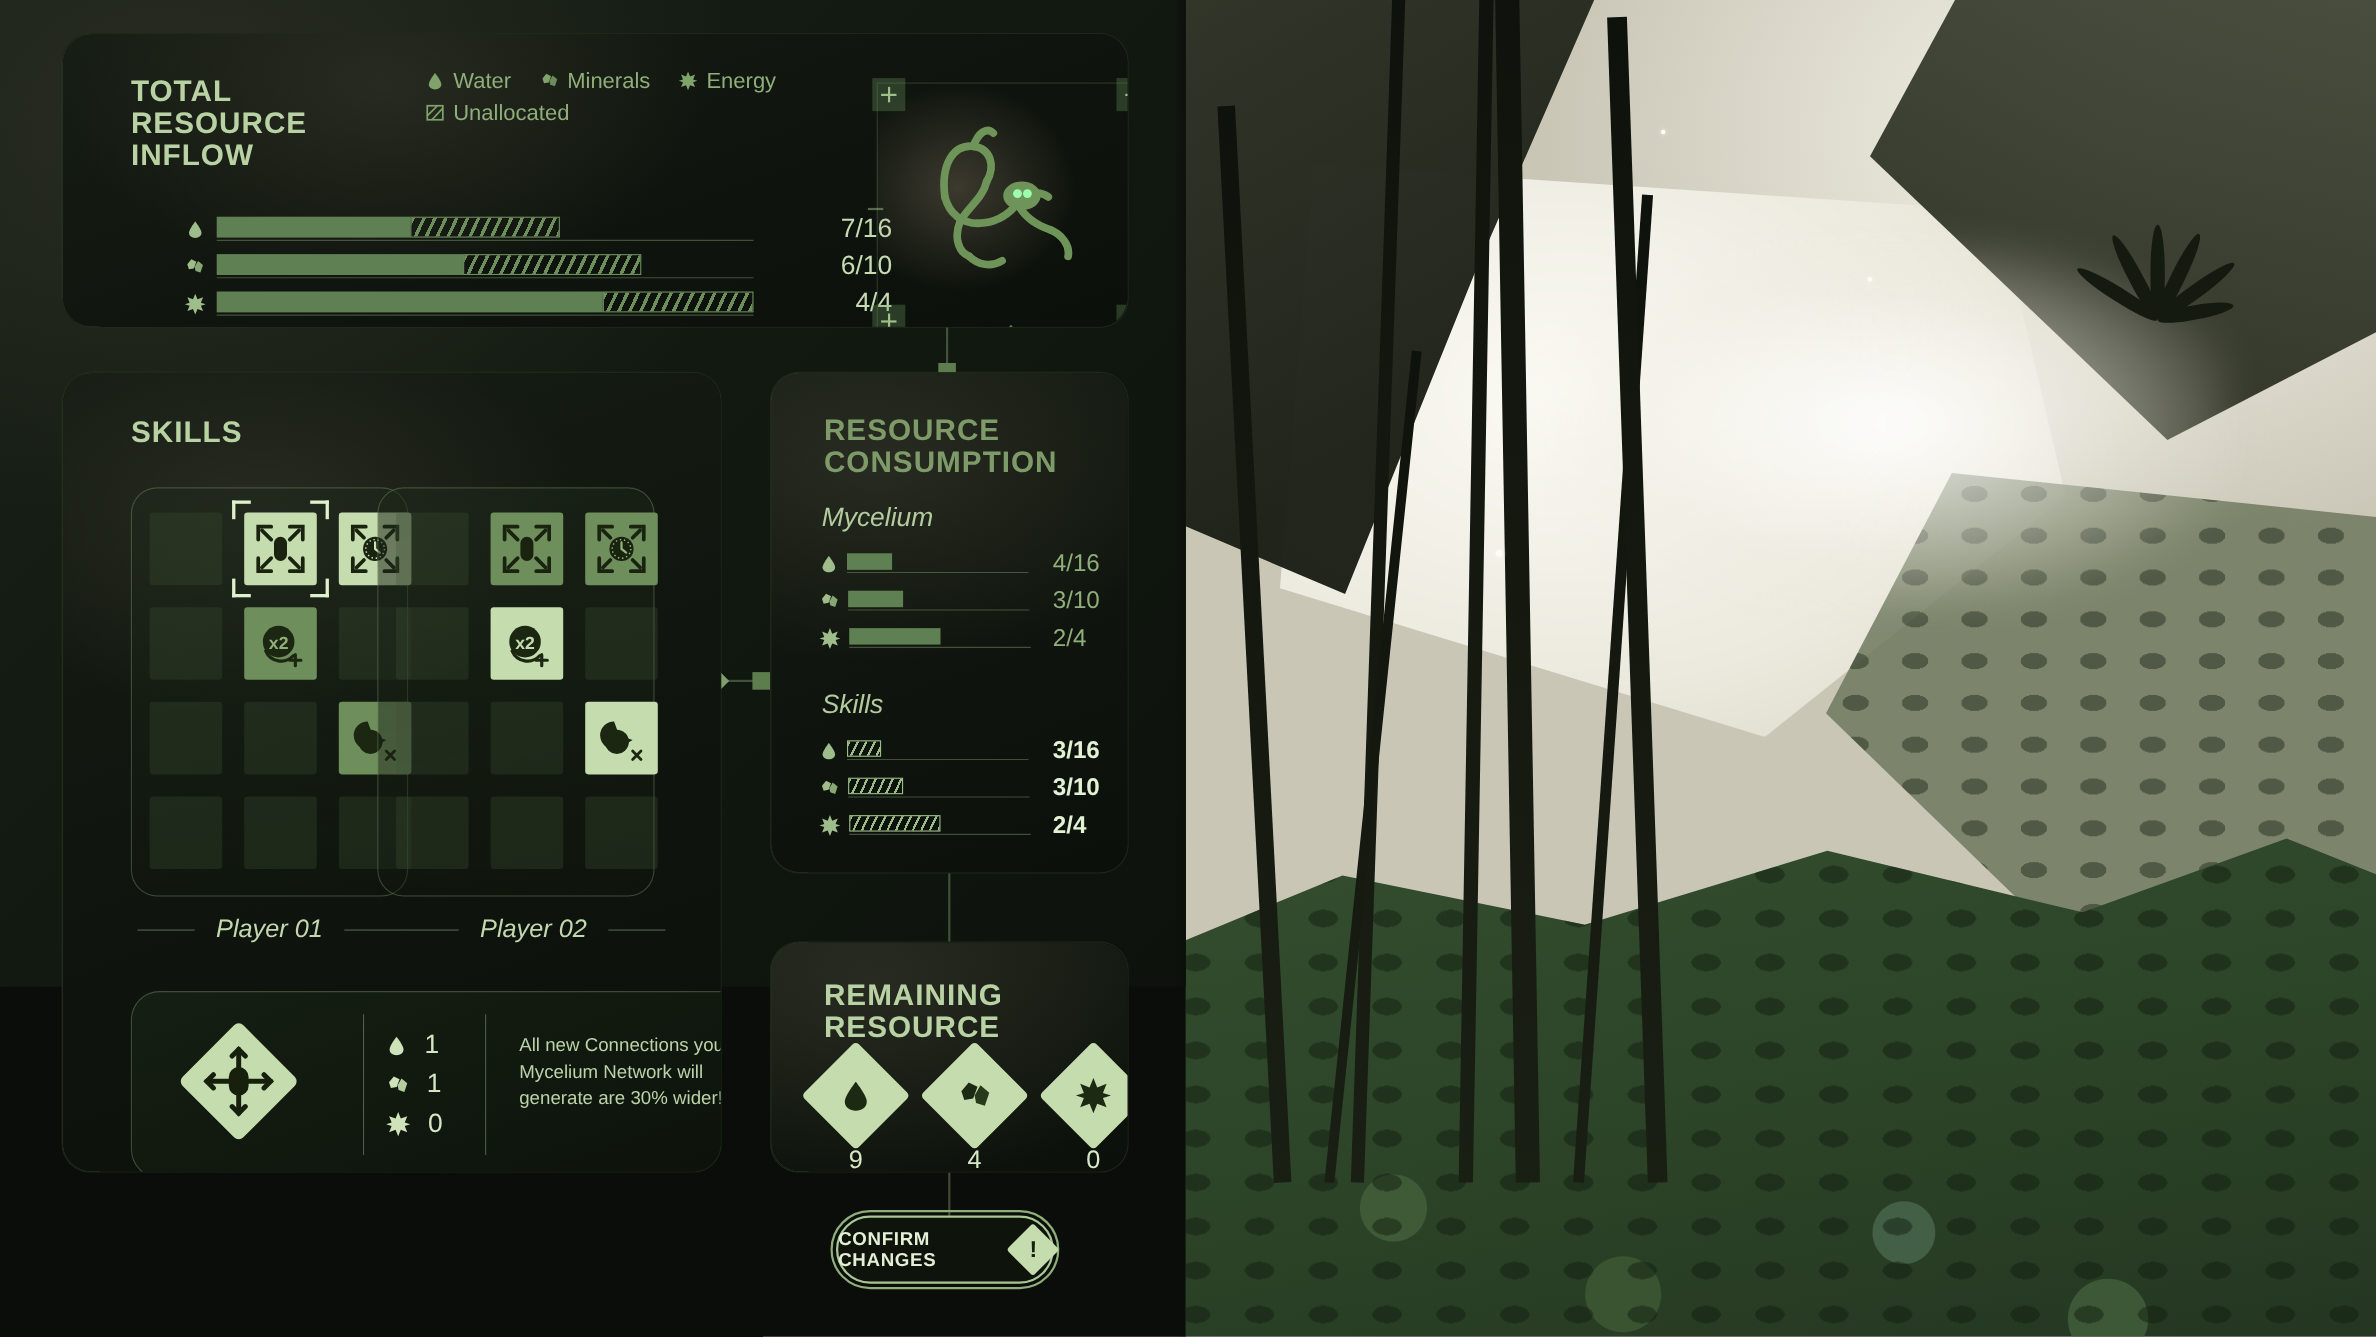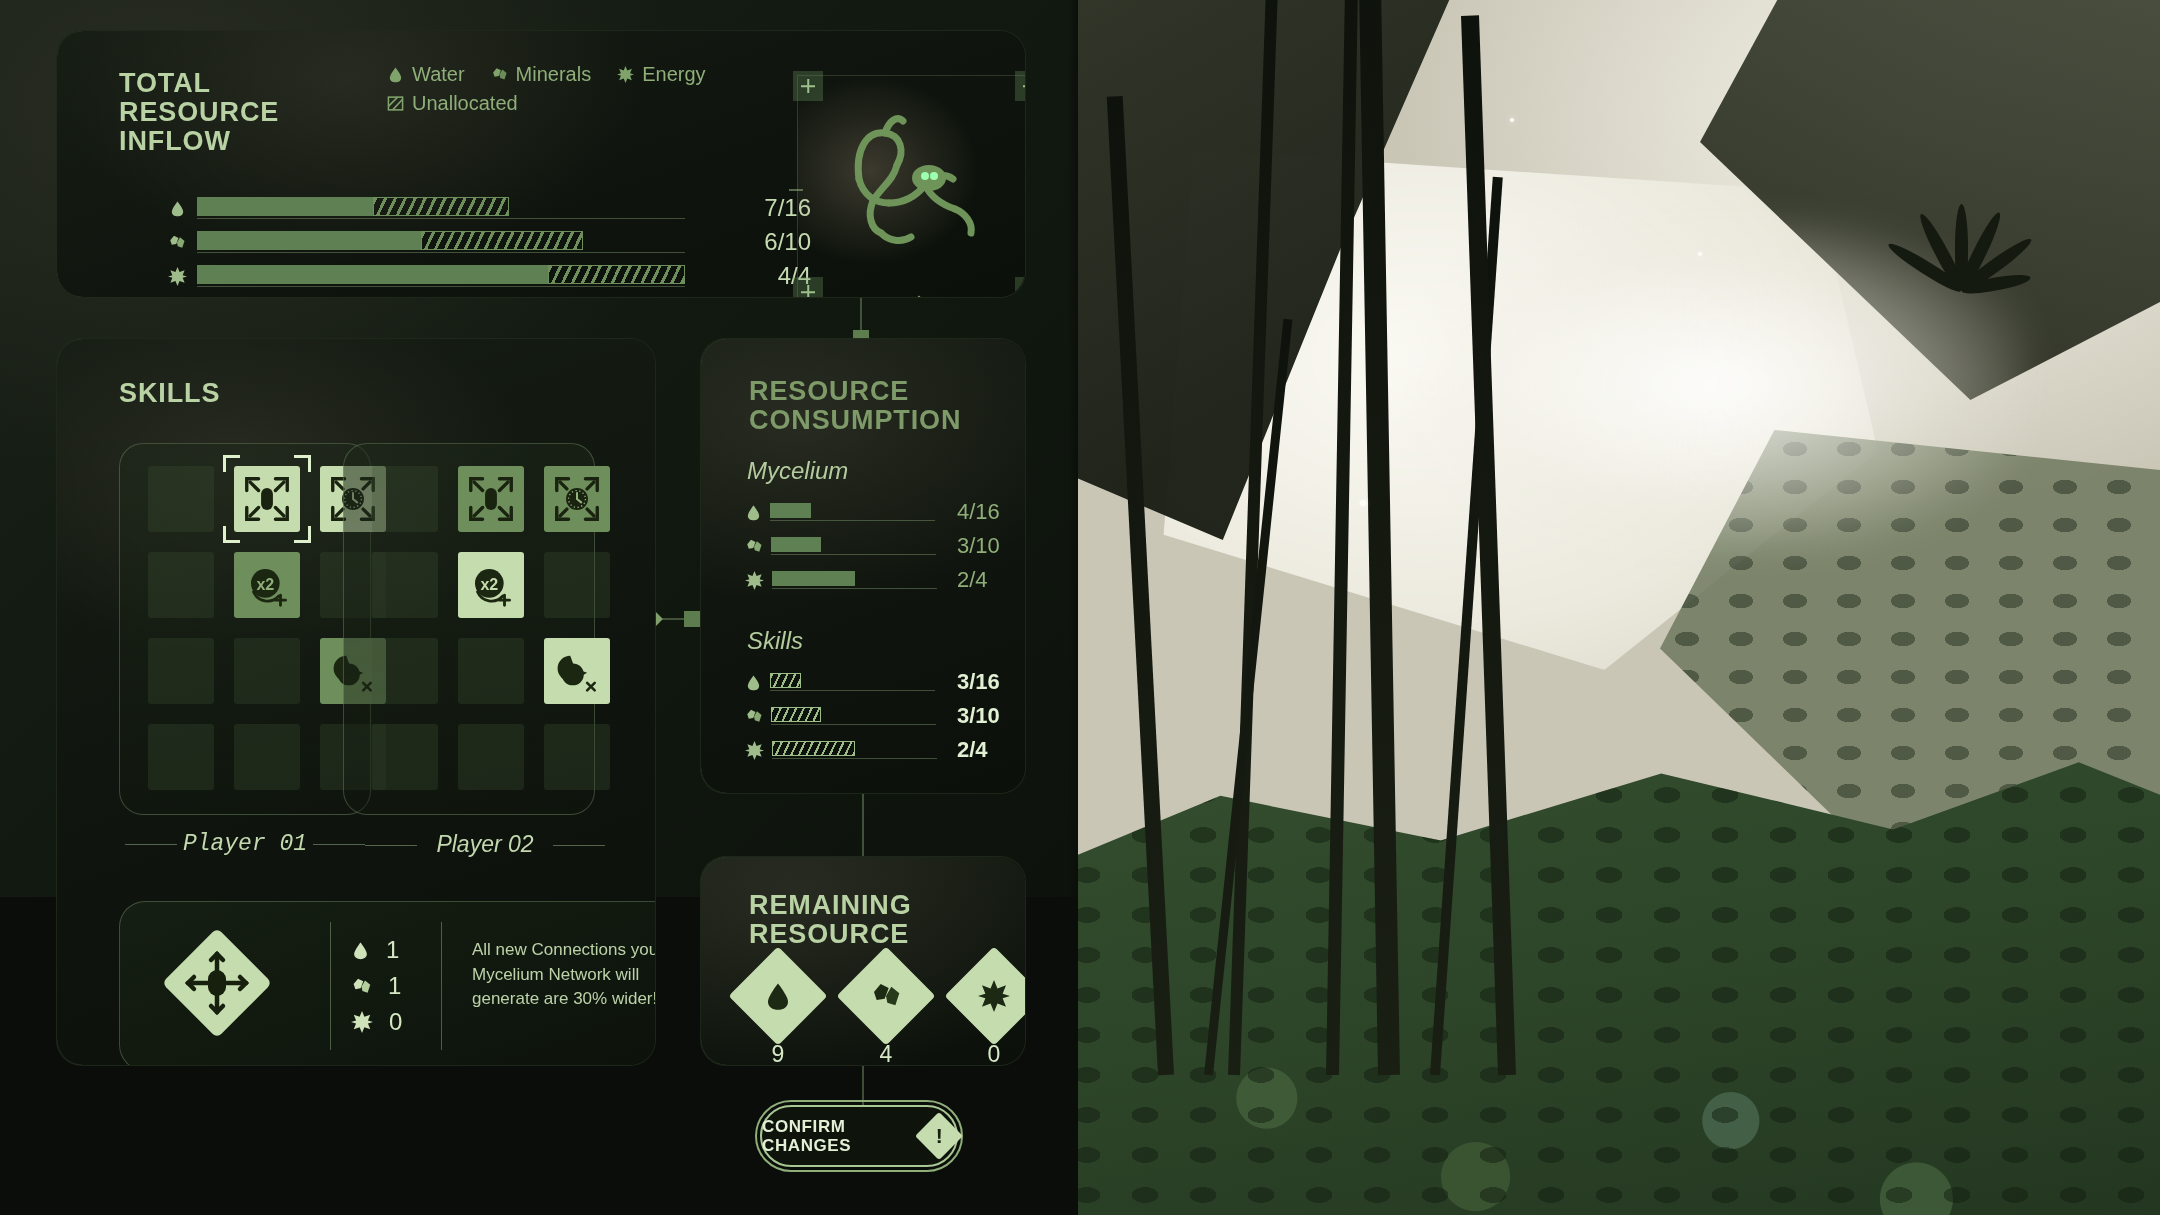--- a/index.html
+++ b/index.html
@@ -109,21 +109,21 @@
   .conn { position: absolute; background: rgba(150,180,130,.38); }
   .conn-sq { position: absolute; width: 16px; height: 16px; background: #5d7d4f; }
   .conn-dia { position: absolute; width: 14px; height: 14px; background: #7f9f6c; transform: rotate(45deg); }
 
   
   #skillsPanel { left: 56px; top: 338px; width: 600px; height: 728px; }
   #skillsTitle { position: absolute; left: 62px; top: 40px; }
   .grid-card { position: absolute; top: 104px; width: 252px; height: 372px;
       border: 1.5px solid rgba(160,190,140,.30); border-radius: 24px;
       background: linear-gradient(170deg, rgba(30,40,26,.55) 0%, rgba(16,22,14,.4) 100%); }
-  .grid { position: absolute; left: 28px; top: 22px; display: grid;
+  .grid { position: absolute; left: 16px; top: 22px; display: grid;
       grid-template-columns: repeat(3, 66px); grid-template-rows: repeat(4, 66px);
       column-gap: 9px; row-gap: 9px; gap: 20px; }
   .cell { position: relative; width: 66px; height: 66px; border-radius: 3px; }
   .cell.empty { background: rgba(62,82,52,.30); }
   .cell.on   { background: #c5dcae; }
   .cell.mid  { background: #6e8f5c; }
   .cell svg { position: absolute; inset: 6px; width: 54px; height: 54px; }
   .cell .sel { position: absolute; inset: -11px; pointer-events: none; }
   .cell .sel span { position: absolute; width: 17px; height: 17px; border: 3px solid #dff0cd; }
   .cell .sel .tl { left: 0; top: 0; border-right: 0; border-bottom: 0; }
@@ -468,21 +468,21 @@
                 <path d="M44 46l9 9M53 46l-9 9" stroke="#1c2712" stroke-width="3" stroke-linecap="round"></path>
               </svg>
             </div>
 
             <div class="cell empty"></div>
             <div class="cell empty"></div>
             <div class="cell empty"></div>
           </div>
         </div>
 
-        <div class="player-lab" style="left:62px;font-family:Liberation Mono, monospace;">Player 01</div>
+        <div class="player-lab" style="left:62px;">Player 01</div>
         <div class="player-lab" style="left:302px;">Player 02</div>
 
         <div id="tipCard">
           <svg class="tip-dia" viewBox="0 0 110 110">
             <rect x="16" y="16" width="78" height="78" rx="6" fill="#c5dcae" transform="rotate(45 55 55)"></rect>
             <g stroke="#16200d" stroke-width="4.5" stroke-linecap="round" fill="none">
               <path d="M55 26v24M55 60v24M26 55h24M60 55h24"></path>
               <path d="M49 32l6-6 6 6M49 78l6 6 6-6M32 49l-6 6 6 6M78 49l6 6-6 6"></path>
             </g>
             <rect x="46" y="42" width="18" height="26" rx="9" fill="#16200d"></rect>

